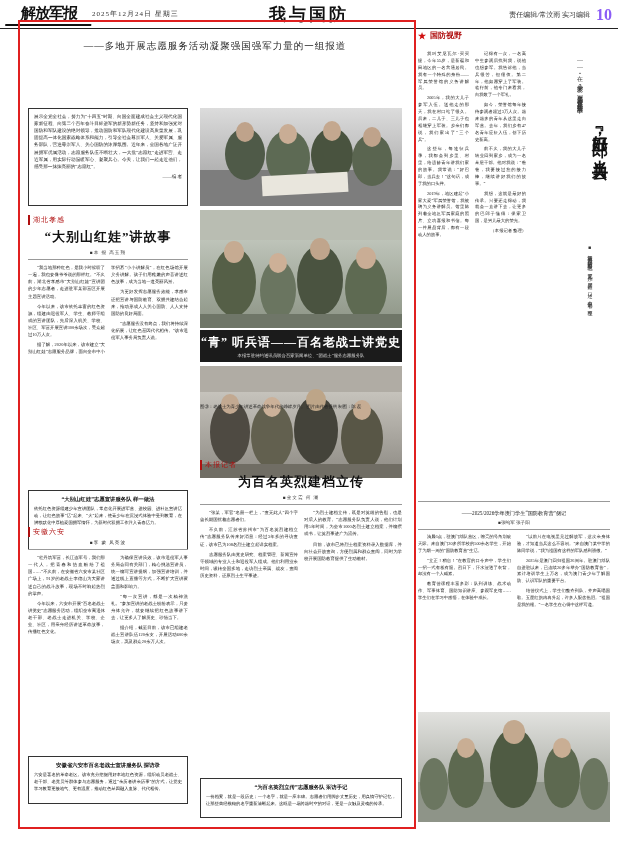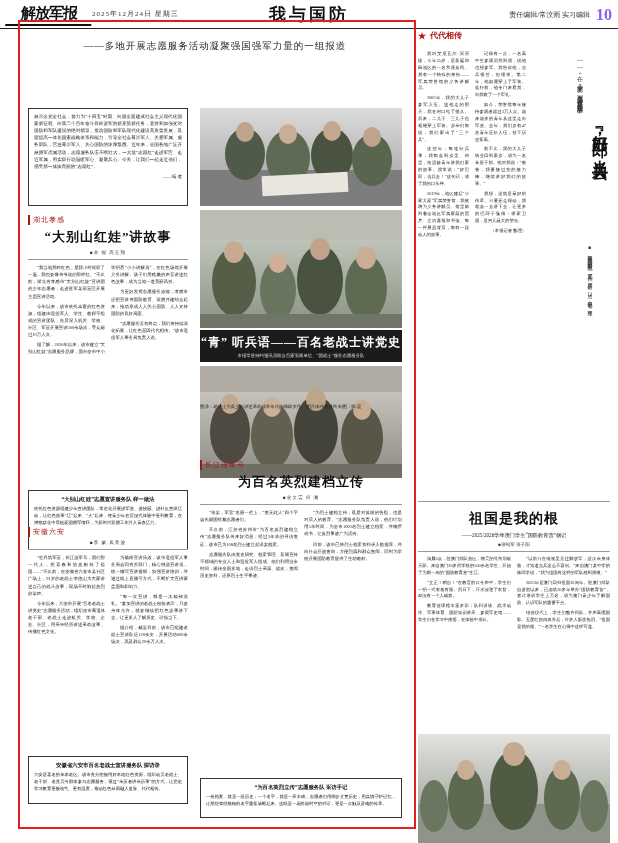--- a/index.html
+++ b/index.html
@@ -267,21 +267,21 @@
         <p style="margin:0 0 3px 0;text-indent:9px;">“每一次宣讲，都是一次精神洗礼。”参加宣讲的老战士纷纷表示，只要身体允许，就要继续把红色故事讲下去，让更多人了解历史、珍惜当下。</p>
         <p style="margin:0 0 3px 0;text-indent:9px;">据介绍，截至目前，该市已组建老战士宣讲队伍120余支，开展活动600余场次，惠及群众20余万人次。</p>
       </div>
       <div class="infobox" style="margin-top:4px;height:48px;">
         <div class="ib-title">安徽省六安市百名老战士宣讲服务队  探访录</div>
         <div>六安是著名的革命老区。该市充分挖掘用好本地红色资源，组织动员老战士、老干部、老党员等群体参与志愿服务，通过“亲历者讲亲历事”的方式，让党史学习教育更接地气、更有温度，推动红色基因融入血脉、代代相传。</div>
       </div>
     </div>
 
     <div class="sec" style="left:178px;top:430px;width:202px;">
-      <div class="sec-label">长江连军号</div>
+      <div class="sec-label">本报记者</div>
       <div class="sec-title">为百名英烈建档立传</div>
       <div class="byline">■金文震   何  澜</div>
       <div class="hr-thin"></div>
       <div class="body-col" style="column-count:2;height:265px;">
         <p style="margin:0 0 3px 0;text-indent:9px;">“张某，军官”名册一栏上，“查无此人”四个字曾长期困扰着志愿者们。</p>
         <p style="margin:0 0 3px 0;text-indent:9px;">不久前，江苏省苏州市“为百名英烈建档立传”志愿服务队传来好消息：经过3年多的寻访查证，该市已为108名烈士建立起详实档案。</p>
         <p style="margin:0 0 3px 0;text-indent:9px;">志愿服务队由党史研究、档案管理、新闻宣传等领域的专业人士和退役军人组成。他们利用业余时间，辗转全国多地，走访烈士亲属、战友，查阅历史资料，还原烈士生平事迹。</p>
         <p style="margin:0 0 3px 0;text-indent:9px;">“为烈士建档立传，既是对英雄的告慰，也是对后人的教育。”志愿服务队负责人说，他们计划用5年时间，为全市1000名烈士建立档案，并编撰成书，让英烈事迹广为流传。</p>
         <p style="margin:0 0 3px 0;text-indent:9px;">目前，该市已将烈士档案资料录入数据库，并向社会开放查询，方便烈属和群众查阅，同时为学校开展国防教育提供了生动教材。</p>
       </div>
@@ -290,21 +290,21 @@
         <div>一份档案，就是一段历史；一个名字，就是一座丰碑。志愿者们用脚步丈量历史，用真情守护记忆，让那些曾经模糊的名字重新清晰起来。这既是一场跨越时空的对话，更是一次触及灵魂的传承。</div>
       </div>
     </div>
 
   </div>
 
   <div class="right">
 
     <div class="rt-tag">
       <span class="star">★</span>
-      <span>代代相传</span>
+      <span>国防视野</span>
     </div>
 
     <div style="position:relative;height:450px;">
 
       <div style="position:absolute;right:0;top:8px;text-align:center;">
         <div class="vert-title">『好巴郎，当兵去』</div>
       </div>
       <div style="position:absolute;right:26px;top:12px;">
         <div class="vert-sub">——在“小家大爱”军属荣誉馆开展征兵宣传的故事</div>
       </div>
@@ -321,21 +321,20 @@
         <p style="margin:0 0 3px 0;text-indent:9px;">如今，荣誉馆每年接待参观者超过3万人次。越来越多的青年从这里走向军营。去年，我们乡有47名青年应征入伍，创下历史新高。</p>
         <p style="margin:0 0 3px 0;text-indent:9px;">前不久，我的大儿子转业回到家乡，成为一名基层干部。他对我说：“爸爸，我要接过您的接力棒，继续讲好我们的故事。”</p>
         <p style="margin:0 0 3px 0;text-indent:9px;">我想，这就是最好的传承。只要还走得动，我就会一直讲下去，让更多的巴郎子懂得：保家卫国，是男儿最大的荣光。</p>
         <p style="margin:0;text-align:right;">（本报记者  整理）</p>
       </div>
     </div>
 
     <div class="hr-thin" style="margin:6px 0 8px 0;"></div>
 
     <div>
-      <div class="rt-title2">祖国是我的根</div>
       <div class="rt-sub2">——2025/2026学年澳门学生“国防教育营”侧记</div>
       <div class="rt-by2">■张鸣军   张子阳</div>
       <div class="hr-thin"></div>
       <div class="vcol" style="column-count:2;column-gap:6px;height:172px;">
         <p style="margin:0 0 3px 0;text-indent:9px;">清晨6点，驻澳门部队营区，嘹亮的号角划破天际。来自澳门20多所学校的500余名学生，开始了为期一周的“国防教育营”生活。</p>
         <p style="margin:0 0 3px 0;text-indent:9px;">“立正！稍息！”在教官的口令声中，学生们一招一式有板有眼。烈日下，汗水浸透了衣背，却没有一个人喊累。</p>
         <p style="margin:0 0 3px 0;text-indent:9px;">教育营课程丰富多彩：队列训练、战术动作、军事体育、国防知识讲座、参观军史馆……学生们在学习中感悟，在体验中成长。</p>
         <p style="margin:0 0 3px 0;text-indent:9px;">“以前只在电视里见过解放军，这次亲身体验，才知道当兵这么不容易。”来自澳门某中学的陈同学说，“我为祖国有这样的军队感到骄傲。”</p>
         <p style="margin:0 0 3px 0;text-indent:9px;">2025年是澳门回归祖国26周年。驻澳门部队自进驻以来，已连续20多年举办“国防教育营”，累计培训学生上万名，成为澳门青少年了解国防、认识军队的重要平台。</p>
         <p style="margin:0 0 3px 0;text-indent:9px;">结营仪式上，学生们整齐列队，齐声高唱国歌。五星红旗冉冉升起，许多人眼含热泪。“祖国是我的根。”一名学生在心得中这样写道。</p>

